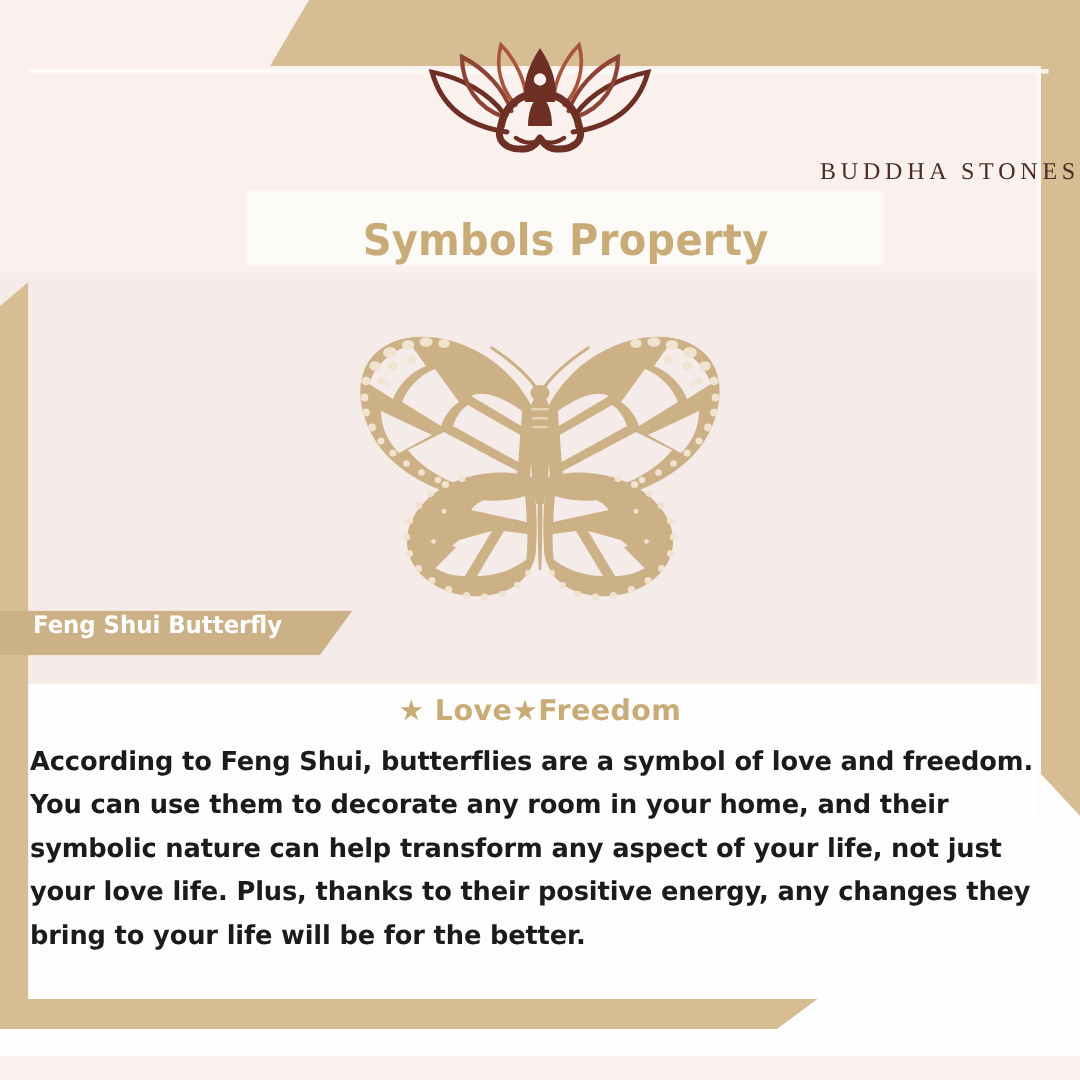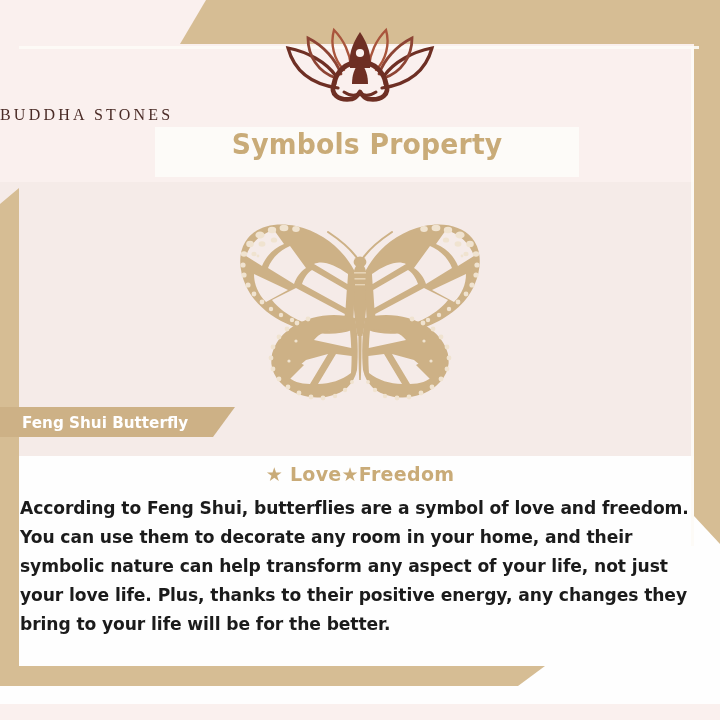--- a/index.html
+++ b/index.html
@@ -85,43 +85,43 @@
     width: 3px; height: 500px;
     background: #fdfbf6;
     opacity: .9;
   }
 
   
   .logo-wrap {
     position: absolute;
     left: 0; top: 26px;
     width: 720px;
-    text-align: left;
+    text-align: right;
   }
   .logo-mark {
     display: block;
     margin: 0 auto;
   }
   .logo-word {
     margin-top: 2px;
     font-family: "Liberation Serif", serif;
     font-size: 16px;
     letter-spacing: 3.2px;
     color: #4a2b26;
     font-weight: 400;
   }
 
   
   .title-banner {
     position: absolute;
-    left: 155px; top: 127px;
+    left: 165px; top: 127px;
     width: 424px; height: 50px;
     background: #fdfbf8;
     display: flex;
-    align-items: flex-start;
+    align-items: flex-end;
     justify-content: center;
   }
   .title-text {
     font-family: "DejaVu Sans", sans-serif;
     font-weight: bold;
     font-size: 29px;
     color: #c9ab78;
     letter-spacing: .2px;
     transform: scaleX(0.92);
   }
@@ -135,21 +135,21 @@
 
   
   .tag {
     position: absolute;
     left: 0; top: 407px;
     height: 30px;
     width: 235px;
     background: #cdb186;
     clip-path: polygon(0 0, 235px 0, 213px 30px, 0 30px);
     display: flex;
-    align-items: center;
+    align-items: flex-start;
   }
   .tag-label {
     margin-left: 22px;
     color: #ffffff;
     font-family: "DejaVu Sans", sans-serif;
     font-weight: bold;
     font-size: 16px;
     transform: scaleX(0.95);
     transform-origin: left center;
   }

